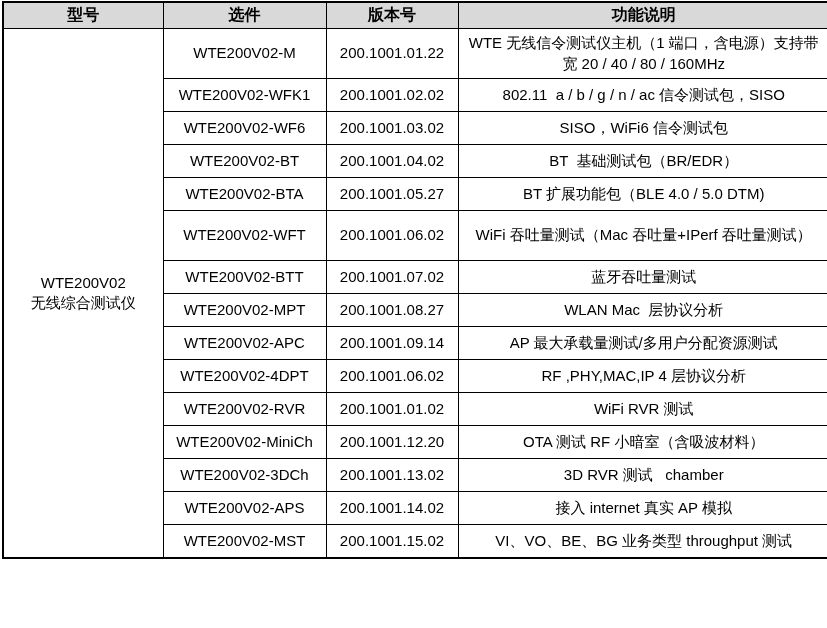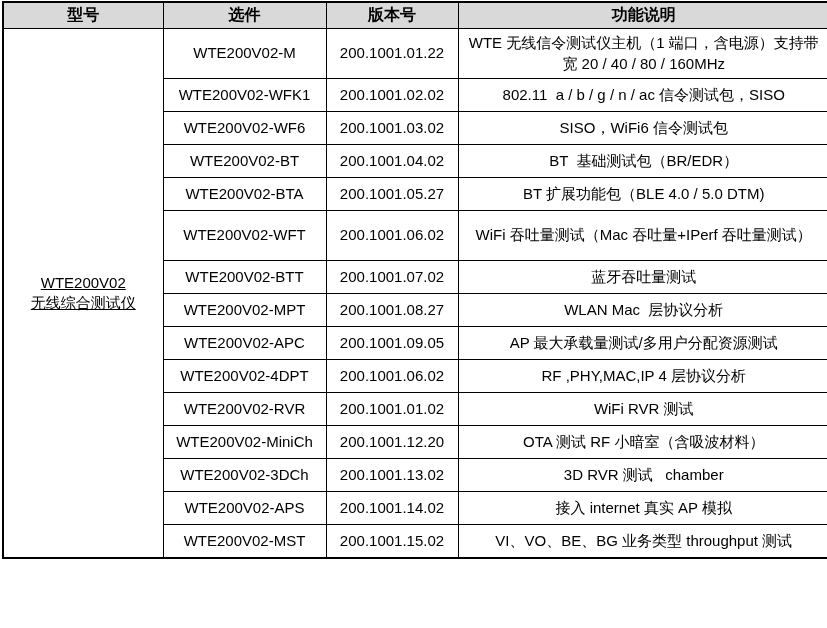--- a/index.html
+++ b/index.html
@@ -43,21 +43,20 @@
     line-height: 1.35;
   }
   tr.double td { height: 50px; }
   col.c-model   { width: 160px; }
   col.c-option  { width: 163px; }
   col.c-version { width: 132px; }
   col.c-desc    { width: 372px; }
   td.model-cell {
     font-size: 15px;
     line-height: 1.7;
-    text-decoration: underline;
   }
   td.desc-cell {
     white-space: pre-wrap;
   }
 </style>
 </head>
 <body>
 
 <div class="page">
   <table class="spec">
@@ -115,21 +114,21 @@
         <td>200.1001.07.02</td>
         <td class="desc-cell">蓝牙吞吐量测试</td>
       </tr>
       <tr>
         <td>WTE200V02-MPT</td>
         <td>200.1001.08.27</td>
         <td class="desc-cell">WLAN Mac  层协议分析</td>
       </tr>
       <tr>
         <td>WTE200V02-APC</td>
-        <td>200.1001.09.05</td>
+        <td>200.1001.09.14</td>
         <td class="desc-cell">AP 最大承载量测试/多用户分配资源测试</td>
       </tr>
       <tr>
         <td>WTE200V02-4DPT</td>
         <td>200.1001.06.02</td>
         <td class="desc-cell">RF ,PHY,MAC,IP 4 层协议分析</td>
       </tr>
       <tr>
         <td>WTE200V02-RVR</td>
         <td>200.1001.01.02</td>

